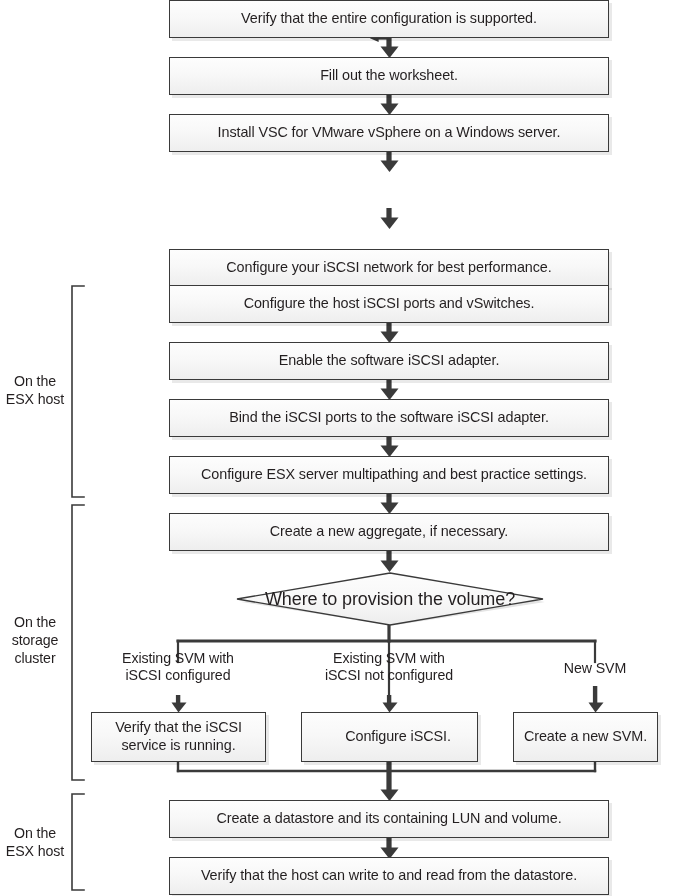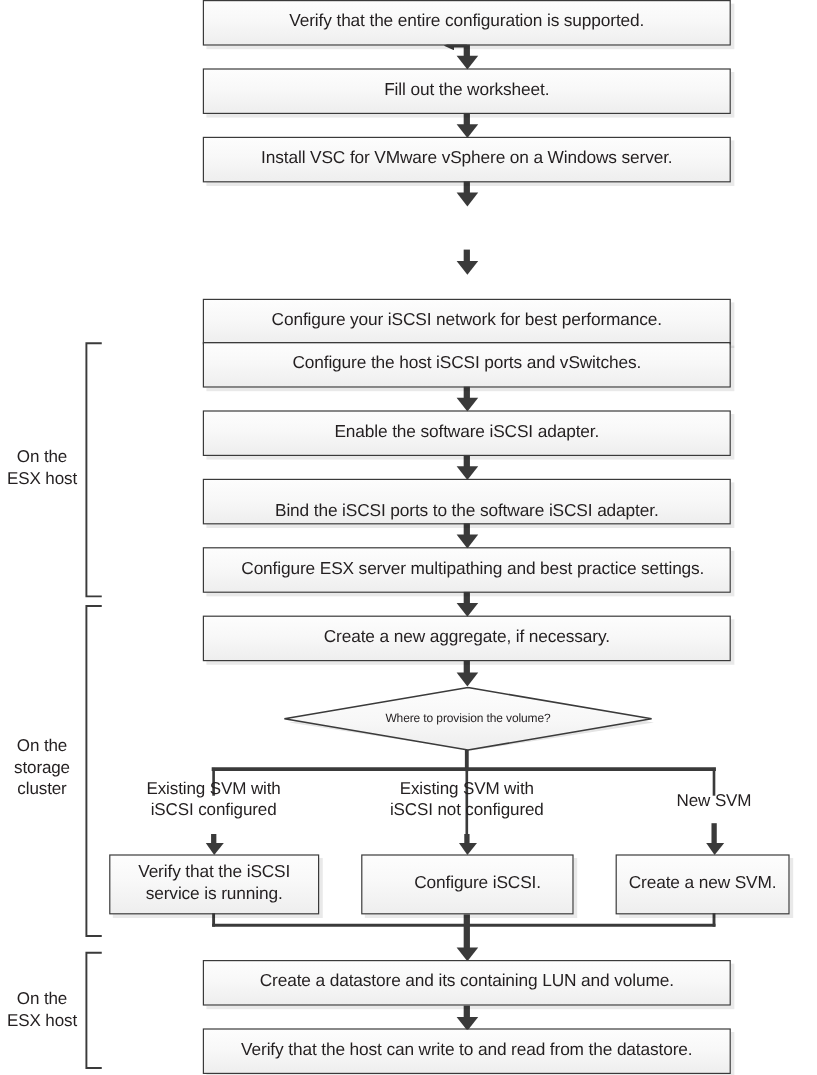--- a/index.html
+++ b/index.html
@@ -51,21 +51,21 @@
   }
   .diamond-wrap svg { display: block; }
   .diamond-label {
     position: absolute;
     left: 0; top: 0;
     width: 310px;
     height: 54px;
     display: flex;
     align-items: center;
     justify-content: center;
-    font-size: 10px;
+    font-size: 18px;
     color: #231f20;
     letter-spacing: -0.1px;
   }
 
   
   .branch-label {
     position: absolute;
     text-align: center;
     font-size: 14.2px;
     line-height: 1.2;
@@ -224,21 +224,21 @@
   </div>
 
   <div class="node wide" style="top:285px;">
     <span>Configure the host iSCSI ports and vSwitches.</span>
   </div>
 
   <div class="node wide" style="top:342px;">
     <span>Enable the software iSCSI adapter.</span>
   </div>
 
-  <div class="node wide" style="top:399px;align-items:flex-end;">
+  <div class="node wide" style="top:399px;">
     <span>Bind the iSCSI ports to the software iSCSI adapter.</span>
   </div>
 
   <div class="node wide" style="top:456px;padding-left:16px;">
     <span>Configure ESX server multipathing and best practice settings.</span>
   </div>
 
   <div class="node wide" style="top:513px;text-align:right;">
     <span>Create a new aggregate, if necessary.</span>
   </div>

